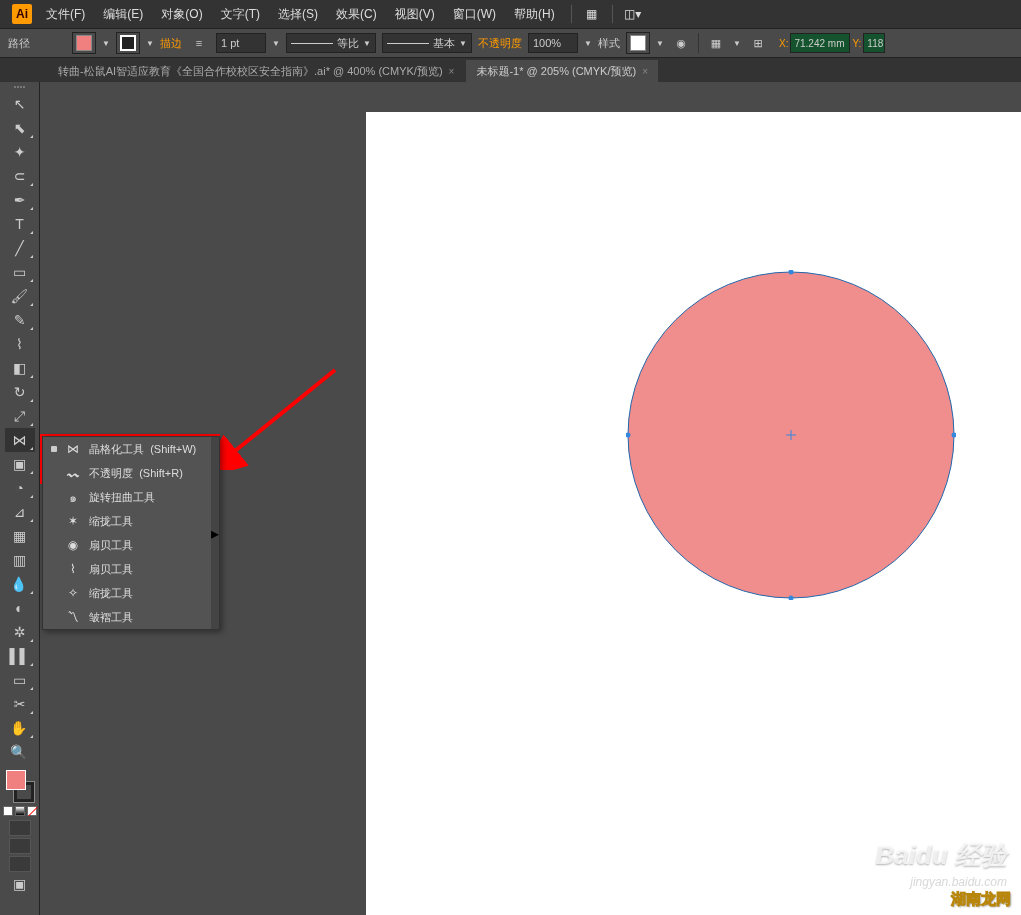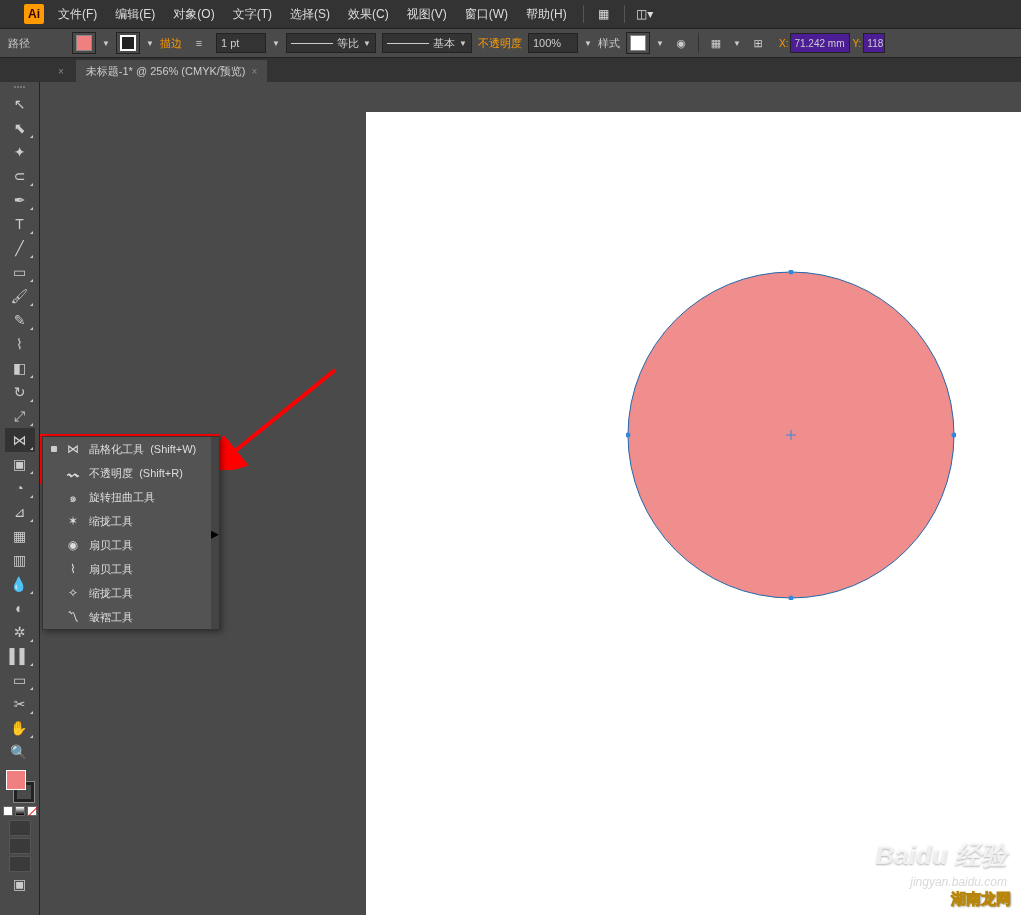--- a/index.html
+++ b/index.html
@@ -1,35 +1,35 @@
 <!DOCTYPE html>
 <html><head>
 <meta charset="utf-8">
 <style>
 *{margin:0;padding:0;box-sizing:border-box;font-family:"Microsoft YaHei",sans-serif;user-select:none}
 body{width:1021px;height:915px;background:#4a4a4a;position:relative;overflow:hidden}
-.menubar{height:28px;background:#333;display:flex;align-items:center;padding:0 24px;color:#ddd;font-size:12px;gap:2px}
+.menubar{height:28px;background:#333;display:flex;align-items:center;padding:0 12px;color:#ddd;font-size:12px;gap:2px}
 .ai-logo{width:20px;height:20px;background:#ff9a00;color:#330000;font-weight:bold;display:flex;align-items:center;justify-content:center;font-size:12px;border-radius:2px;margin-right:4px}
 .menu-item{padding:4px 8px;cursor:pointer}
 .menu-sep{width:1px;height:18px;background:#555;margin:0 6px}
 .essentials{width:24px;height:18px;display:flex;align-items:center;justify-content:center}
 .controlbar{height:30px;background:#4a4a4a;border-top:1px solid #222;border-bottom:1px solid #222;display:flex;align-items:center;padding:0 8px;color:#ccc;font-size:11px;gap:6px}
 .cb-label{color:#ccc}
 .swatch{width:24px;height:22px;border:1px solid #222;display:flex;align-items:center;justify-content:center;position:relative}
 .swatch-fill{width:16px;height:16px;background:#f08080;border:1px solid #888}
 .swatch-stroke{width:16px;height:16px;background:#222;border:2px solid #fff}
 .dd-arrow{width:8px;font-size:8px;color:#ccc}
 .stroke-label{color:#ff9a00}
 .num-input{width:50px;height:20px;background:#333;border:1px solid #222;color:#ccc;padding:0 4px;font-size:11px}
 .wide-input{width:90px;height:20px;background:#333;border:1px solid #222;color:#ccc;padding:0 4px;font-size:11px;display:flex;align-items:center;justify-content:flex-end;gap:4px}
 .line-sample{flex:1;height:1px;background:#ccc}
 .opacity-label{color:#ff9a00}
 .coords{display:flex;align-items:center;gap:2px;margin-left:4px}
 .coord-lbl{color:#ff9a00;font-size:10px}
-.coord-val{width:60px;height:20px;background:#4c1d95;border:1px solid #222;color:#ccc;padding:0 3px;font-size:10px;display:flex;align-items:center}
+.coord-val{width:60px;height:20px;background:#14532d;border:1px solid #222;color:#ccc;padding:0 3px;font-size:10px;display:flex;align-items:center}
 .icon-btn{width:22px;height:22px;display:flex;align-items:center;justify-content:center;color:#ccc;cursor:pointer}
 .tabbar{height:24px;background:#333;display:flex;align-items:flex-end;padding-left:48px;font-size:11px}
 .doc-tab{height:22px;padding:0 10px;background:#4a4a4a;color:#ccc;display:flex;align-items:center;gap:6px;margin-right:2px;cursor:pointer}
 .doc-tab.active{background:#4a4a4a}
 .doc-tab.inactive{background:#333;color:#aaa}
 .tab-close{font-size:10px;color:#888}
 .workspace{position:absolute;left:0;top:82px;right:0;bottom:0;display:flex}
 .toolbar{width:40px;background:#4a4a4a;border-right:1px solid #222;display:flex;flex-direction:column;align-items:center;padding-top:2px}
 .toolbar-grip{width:30px;height:6px;display:flex;justify-content:center;align-items:center;gap:1px;margin-bottom:2px}
 .toolbar-grip span{width:2px;height:2px;background:#888;border-radius:50%}
@@ -123,24 +123,25 @@
   <div class="coords">
     <span class="coord-lbl">X:</span>
     <div class="coord-val">71.242 mm</div>
     <span class="coord-lbl">Y:</span>
     <div class="coord-val" style="width:22px">118</div>
   </div>
 </div>
 
 <div class="tabbar">
   <div class="doc-tab inactive">
+    <span>转曲-松鼠AI智适应教育《全国合作校校区安全指南》.ai* @ 400% (CMYK/预览)</span>
     <span class="tab-close">×</span>
   </div>
   <div class="doc-tab active">
-    <span>未标题-1* @ 256% (CMYK/预览)</span>
+    <span>未标题-1* @ 205% (CMYK/预览)</span>
     <span class="tab-close">×</span>
   </div>
 </div>
 
 <div class="workspace">
   <div class="toolbar">
     <div class="toolbar-grip">
         <span></span>
         <span></span>
         <span></span>

